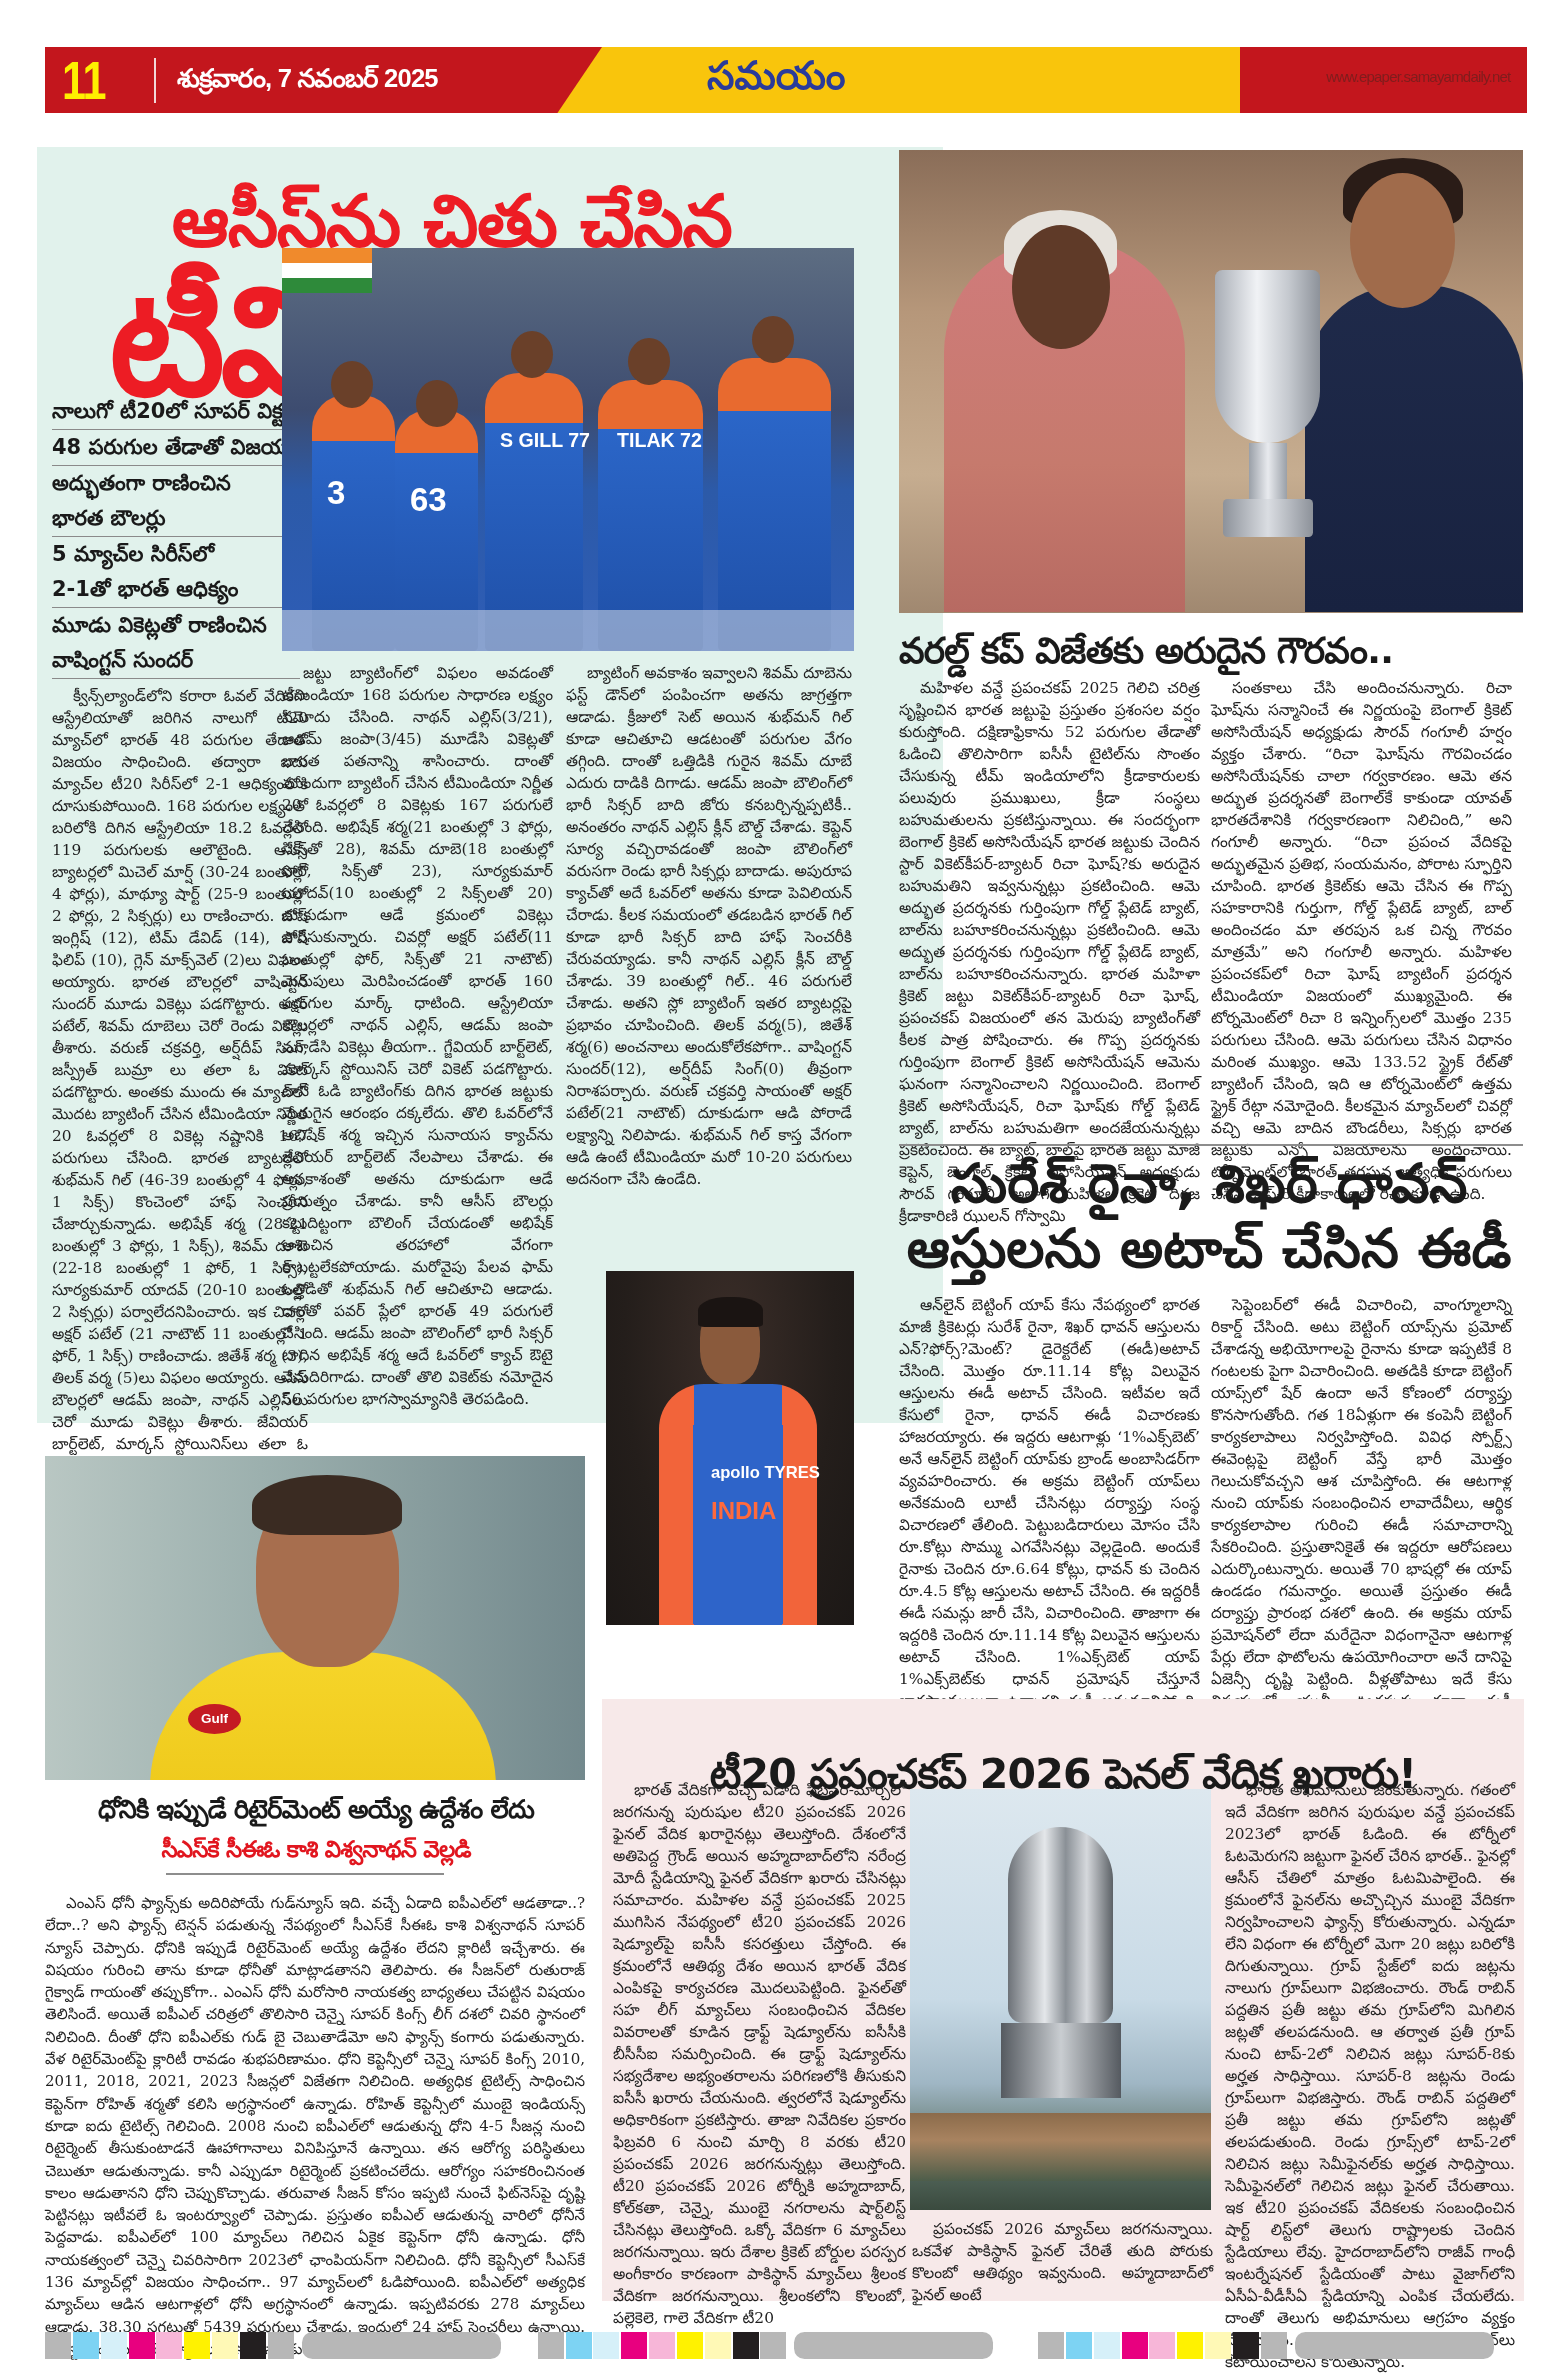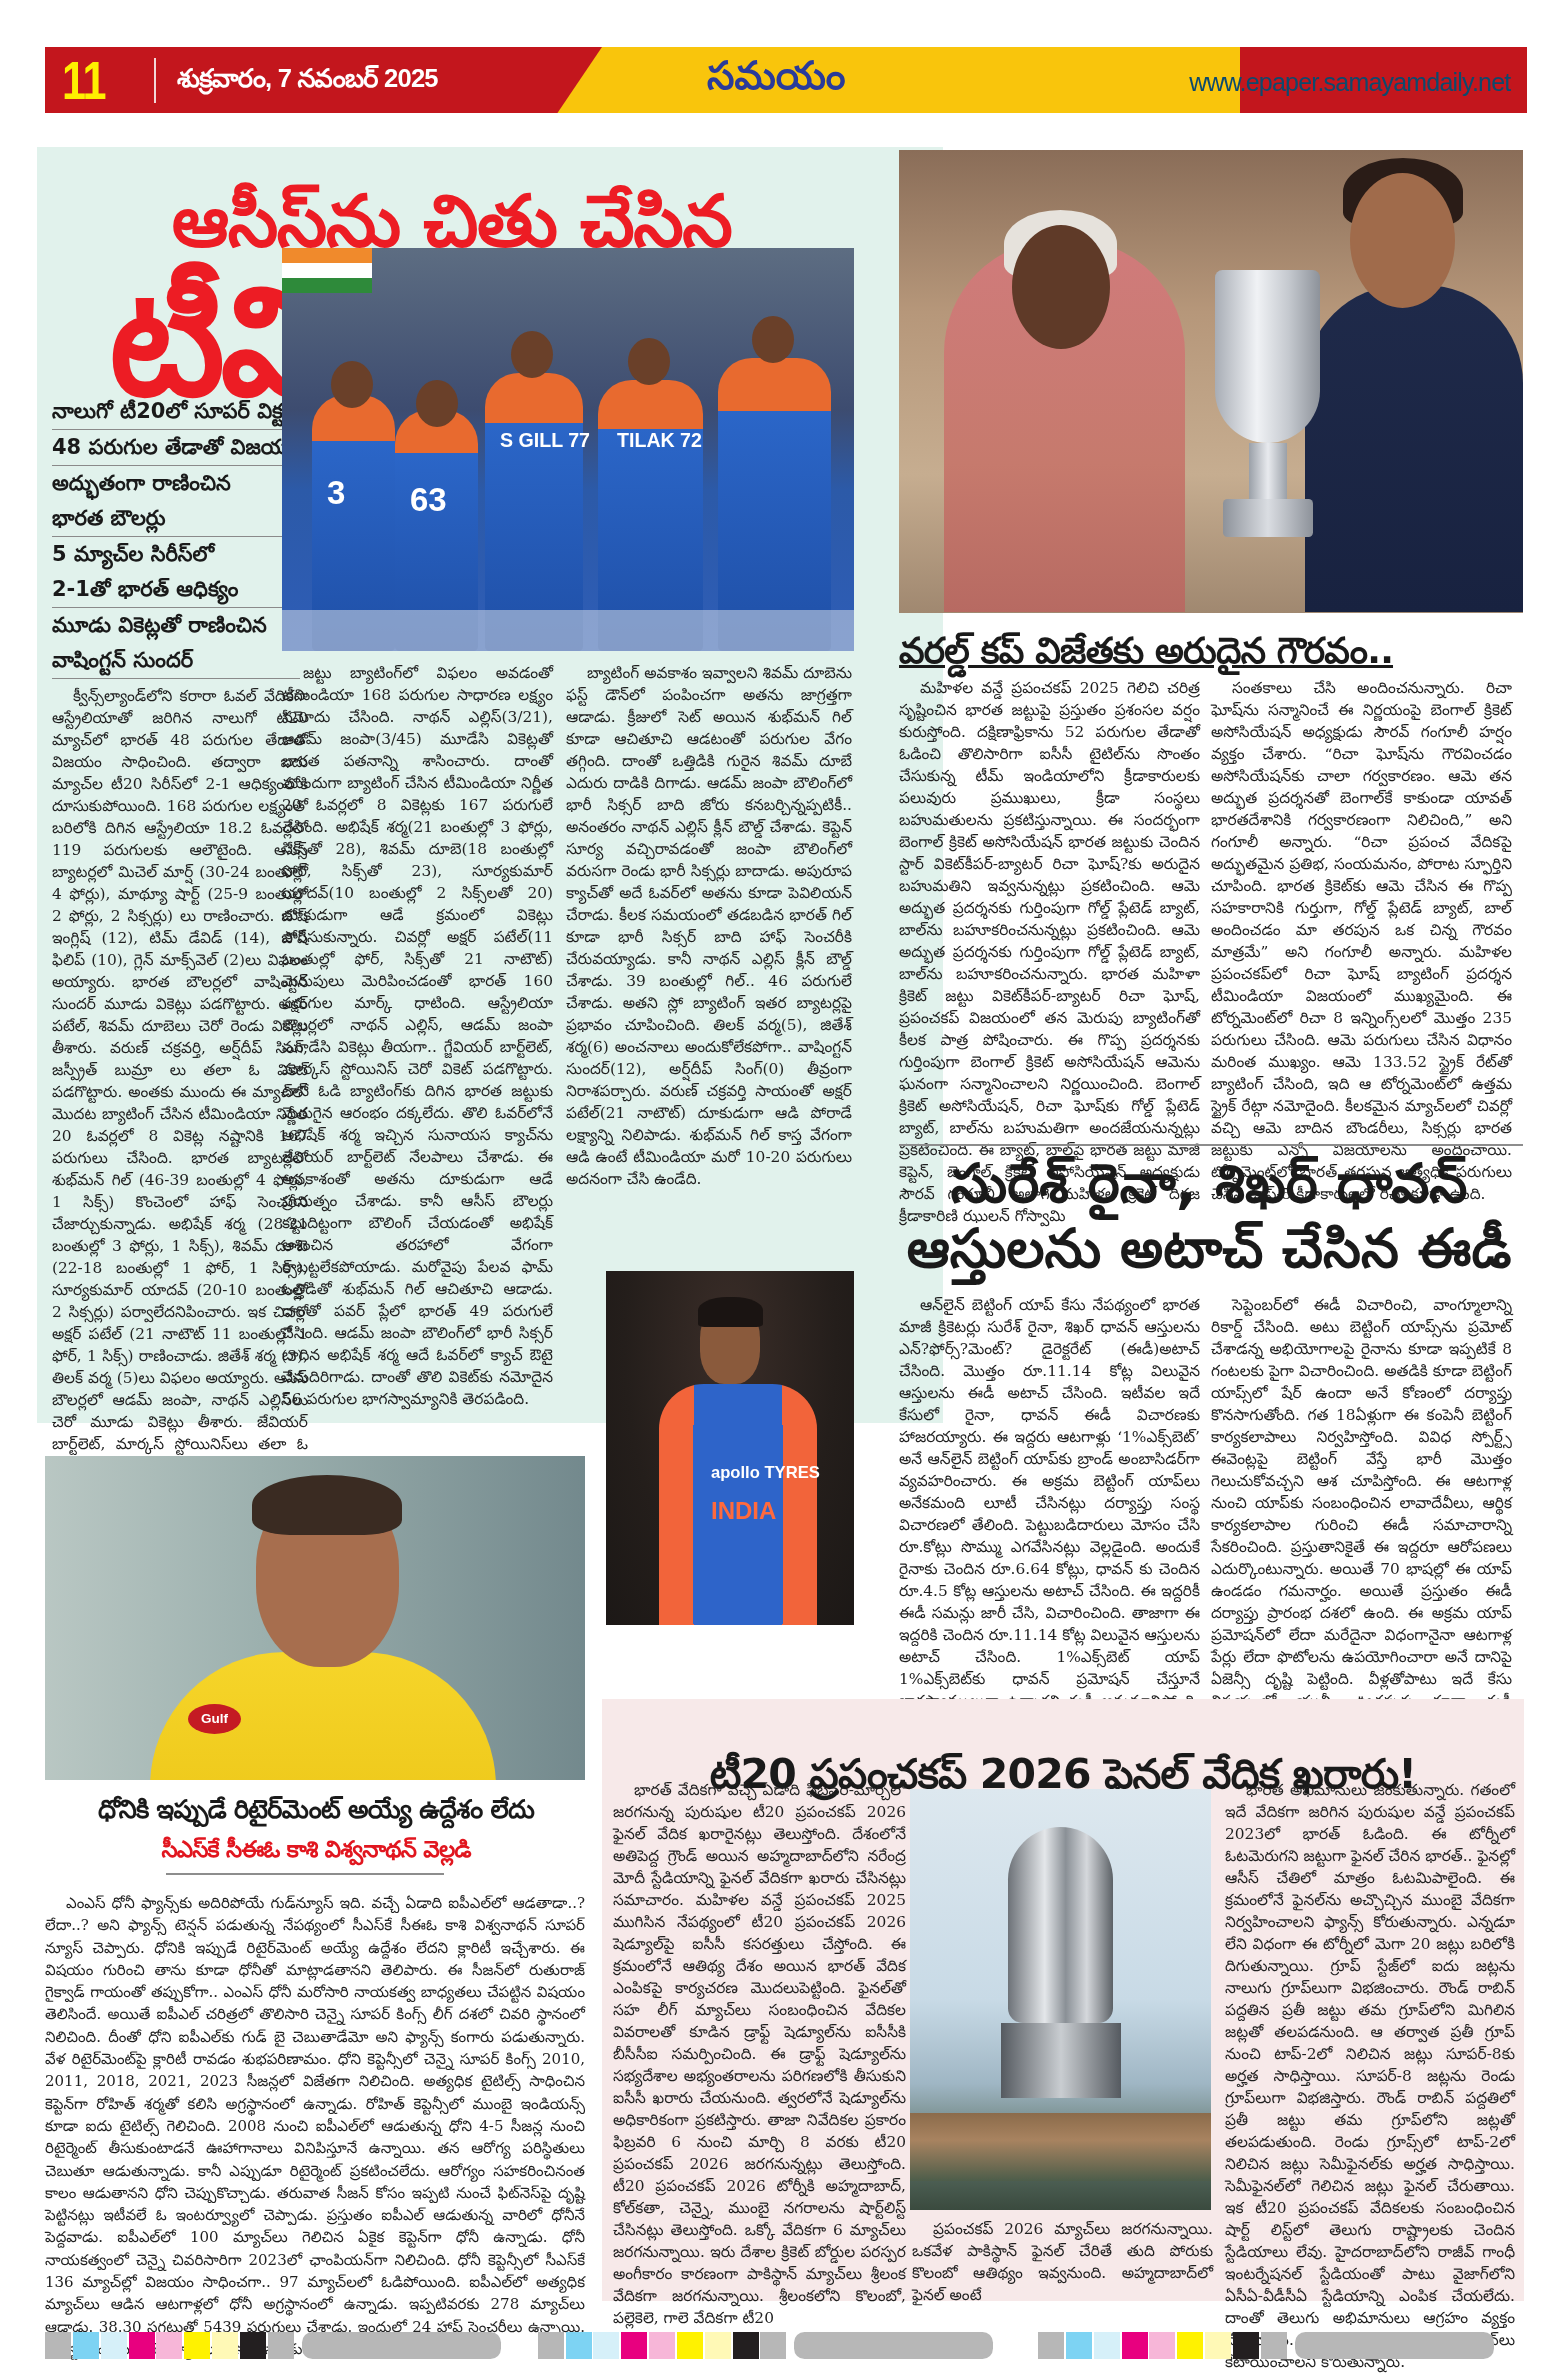--- a/index.html
+++ b/index.html
@@ -7,21 +7,21 @@
   body { position: relative; font-family: "DejaVu Serif", serif; color: #1a1a1a; }
 
   
   .masthead { position: absolute; left: 45px; top: 47px; width: 1482px; height: 66px; background: #f9c50c; overflow: hidden; }
   .mh-left { position: absolute; left: 0; top: 0; width: 557px; height: 66px; background: #c3161d; clip-path: polygon(0 0, 100% 0, 92% 100%, 0 100%); }
   .mh-right { position: absolute; right: 0; top: 0; width: 287px; height: 66px; background: #c3161d; }
   .page-no { position: absolute; left: 16.6px; top: 4.5px; font-family: "Liberation Sans", sans-serif; font-weight: bold; font-size: 54px; color: #ffef00; line-height: 57px; transform: scaleX(0.8); transform-origin: left; letter-spacing: -1.5px; }
   .mh-divider { position: absolute; left: 109px; top: 10.5px; width: 1.5px; height: 45px; background: #f3d7d8; }
   .mh-date { position: absolute; left: 132px; top: 16.6px; font-family: "Liberation Sans", sans-serif; font-weight: bold; font-size: 25.6px; color: #ffffff; letter-spacing: -0.8px; }
   .mh-logo { position: absolute; left: 662px; top: 6px; font-family: "DejaVu Sans", sans-serif; font-weight: bold; font-size: 39px; color: #2a3b9a; }
-  .mh-url { position: absolute; right: 16.6px; top: 21px; font-family: "Liberation Sans", sans-serif; font-size: 25px; color: #0c4a6e; letter-spacing: -0.8px; }
+  .mh-url { position: absolute; right: 16.6px; top: 21px; font-family: "Liberation Sans", sans-serif; font-size: 15px; color: #7f1d1d; letter-spacing: -0.8px; }
 
   
   .green-panel { position: absolute; left: 37px; top: 147px; width: 906px; height: 1276px; background: #e1f2ec; }
   .hl1-line1 { position: absolute; left: 0; width: 829px; top: 32px; text-align: center; font-family: "DejaVu Sans", sans-serif; font-weight: bold; font-size: 72px; color: #ed1c24; letter-spacing: -1.5px; }
   .hl1-line2 { position: absolute; left: 0; width: 829px; top: 113px; text-align: center; font-family: "DejaVu Sans", sans-serif; font-weight: bold; font-size: 150px; color: #ed1c24; letter-spacing: -4.5px; line-height: 1.1; }
 
   .kicker-list { position: absolute; left: 15px; top: 247px; width: 248px; }
   .kicker { font-family: "DejaVu Sans", sans-serif; font-weight: bold; font-size: 21px; line-height: 35px; color: #1a1a1a; }
   .kicker.sep { border-bottom: 1.5px solid #8a8a8a; }
 
@@ -52,21 +52,21 @@
   .award-left-head { position: absolute; left: 113px; top: 75px; width: 98px; height: 124px; border-radius: 50%; background: #5f3a28; }
   .award-left-hair { position: absolute; left: 105px; top: 60px; width: 113px; height: 68px; border-radius: 50% 50% 20% 20%; background: #e6e2dc; }
   .award-right { position: absolute; left: 406px; top: 135px; width: 218px; height: 327px; border-radius: 98px 98px 0 0; background: linear-gradient(180deg, #1f2a4a 0%, #182240 100%); }
   .award-right-head { position: absolute; left: 451px; top: 22.6px; width: 105px; height: 135px; border-radius: 50%; background: #a06b4b; }
   .award-right-hair { position: absolute; left: 444px; top: 7.5px; width: 120px; height: 68px; border-radius: 50% 50% 20% 20%; background: #2a1c17; }
   .trophy { position: absolute; left: 301px; top: 120px; width: 135px; height: 271px; }
   .trophy .cup { position: absolute; left: 15px; top: 0; width: 105px; height: 173px; border-radius: 7.5px 7.5px 53px 53px; background: linear-gradient(90deg, #a8adb5 0%, #f0f2f5 40%, #c5c9cf 70%, #8d929a 100%); }
   .trophy .stem { position: absolute; left: 49px; top: 173px; width: 38px; height: 60px; background: linear-gradient(90deg, #9aa0a8, #e8eaee, #9aa0a8); }
   .trophy .base { position: absolute; left: 22.6px; top: 229px; width: 90px; height: 38px; border-radius: 4.5px; background: linear-gradient(90deg, #8d929a, #dadde2, #8d929a); }
 
-  .hl2 { position: absolute; left: 899px; top: 630px; width: 624px; font-family: "DejaVu Sans", sans-serif; font-weight: bold; font-size: 36px; color: #1a1a1a; letter-spacing: -0.8px; white-space: nowrap; text-decoration: underline; }
+  .hl2 { position: absolute; left: 899px; top: 630px; width: 624px; font-family: "DejaVu Sans", sans-serif; font-weight: bold; font-size: 36px; color: #1a1a1a; letter-spacing: -0.8px; white-space: nowrap; }
   .a2-col1 { position: absolute; left: 899px; top: 677px; width: 301px; }
   .a2-col2 { position: absolute; left: 1211px; top: 677px; width: 301px; }
 
   .rule { position: absolute; height: 1.5px; background: #8d8d8d; }
 
   
   .hl3 { position: absolute; left: 895px; top: 1151px; width: 628px; text-align: center; font-family: "DejaVu Sans", sans-serif; font-size: 54px; line-height: 65px; color: #1a1a1a; }
   .a3-col1 { position: absolute; left: 899px; top: 1294px; width: 301px; }
   .a3-col2 { position: absolute; left: 1211px; top: 1294px; width: 301px; }
 

